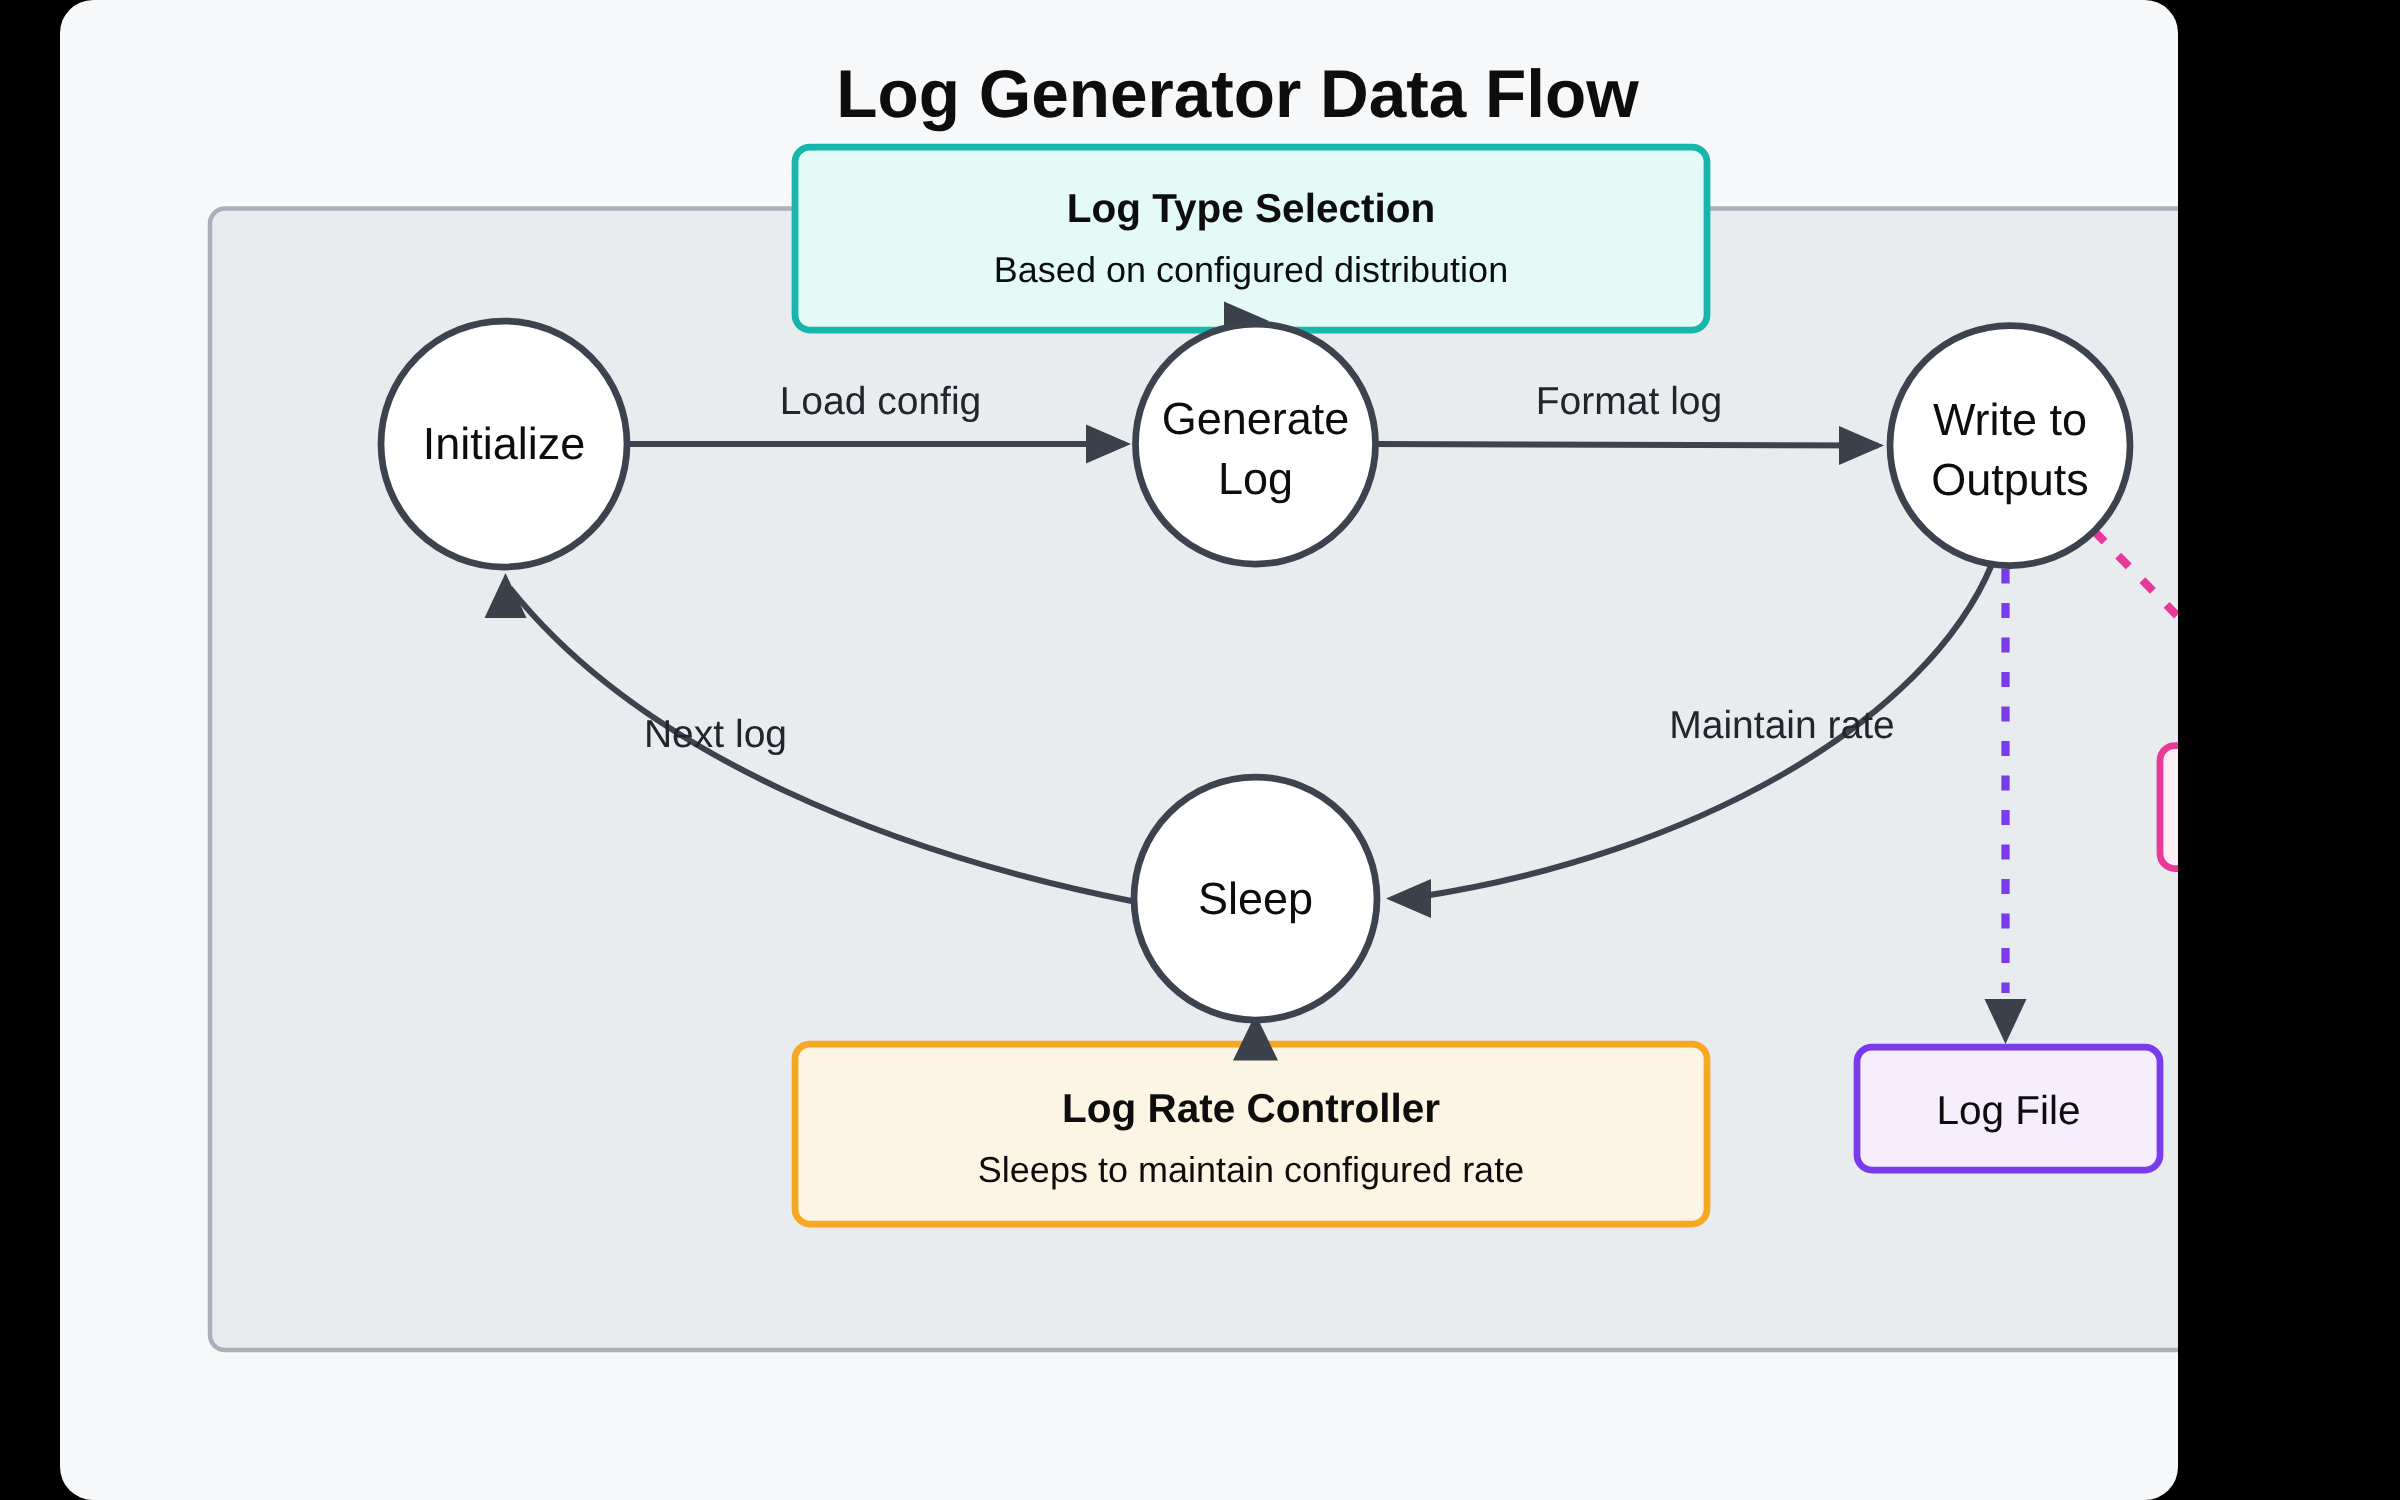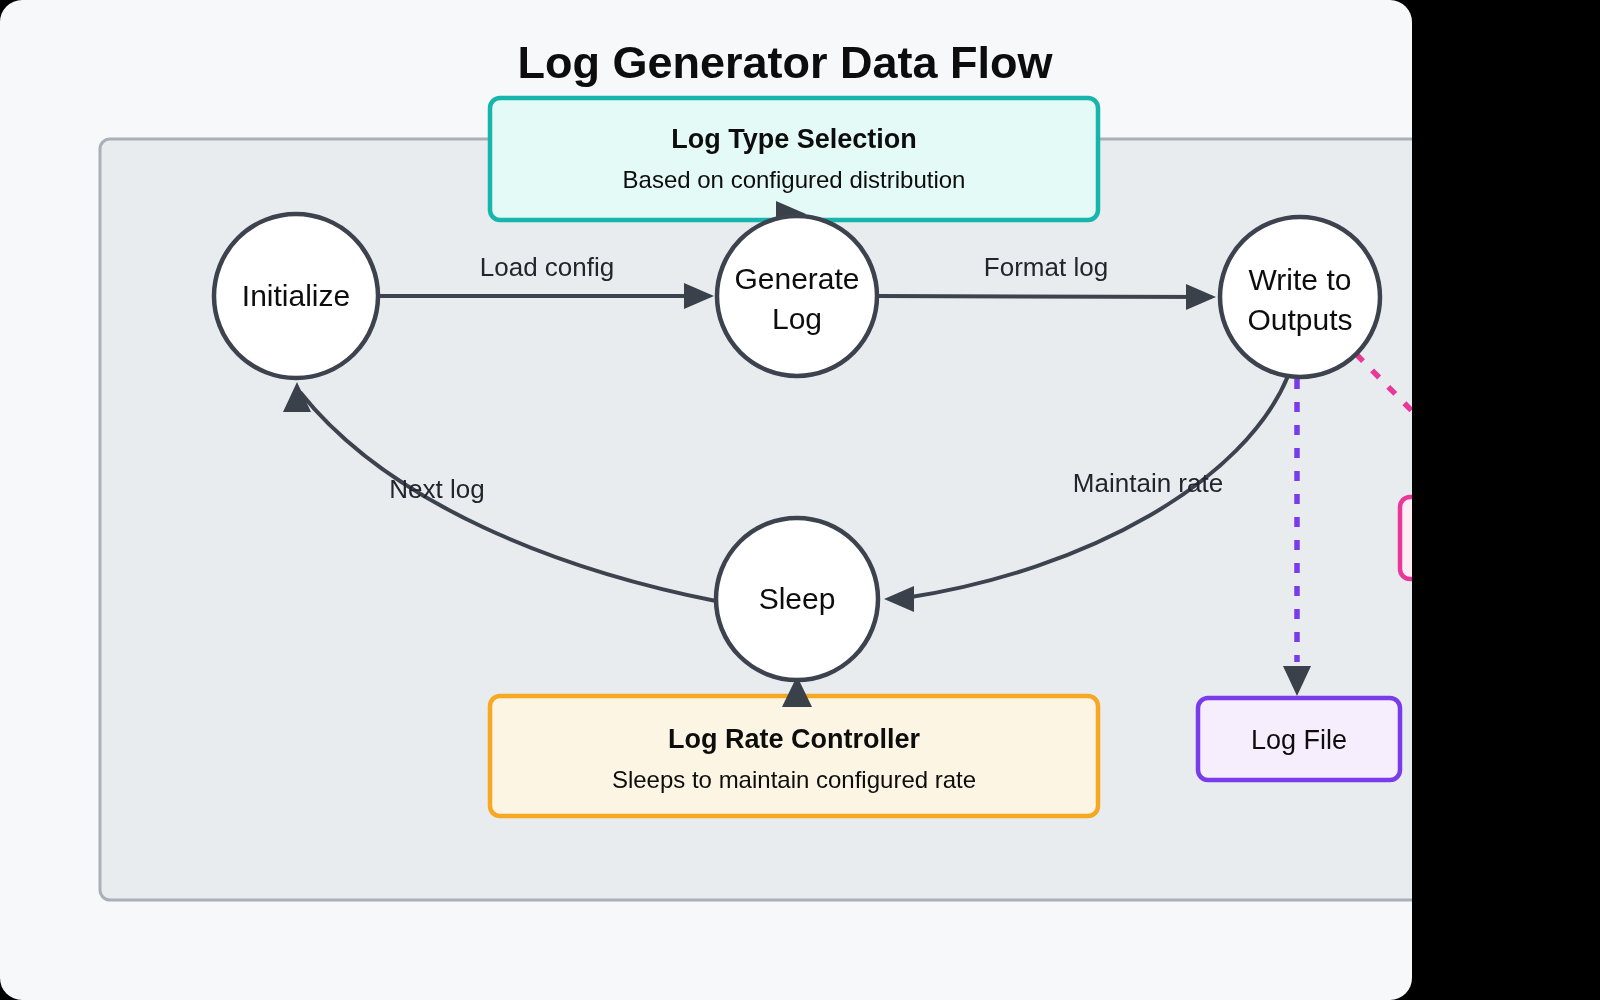--- a/index.html
+++ b/index.html
@@ -1,18 +1,18 @@
 <!DOCTYPE html>
 <html><head>
 <meta charset="utf-8">
 <style>
   html,body { margin:0; padding:0; background:#000; }
   .page {
     position:relative; width:1412px; height:1000px;
-    background:#f7f8fa; border-radius:22px; overflow:hidden;
+    background:#f7f8fa; border-radius:22px; overflow:hidden;margin-left:40px;
   }
   svg { position:absolute; inset:0; }
   text {
     font-family:"Liberation Sans", sans-serif;
     text-anchor:middle; fill:#0d0d0d;
   }
   .t-title   { font-size:45px; font-weight:bold; }
   .t-note-title { font-size:27px; font-weight:bold; }
   .t-note-sub   { font-size:24px; }
   .t-node    { font-size:30px; }

